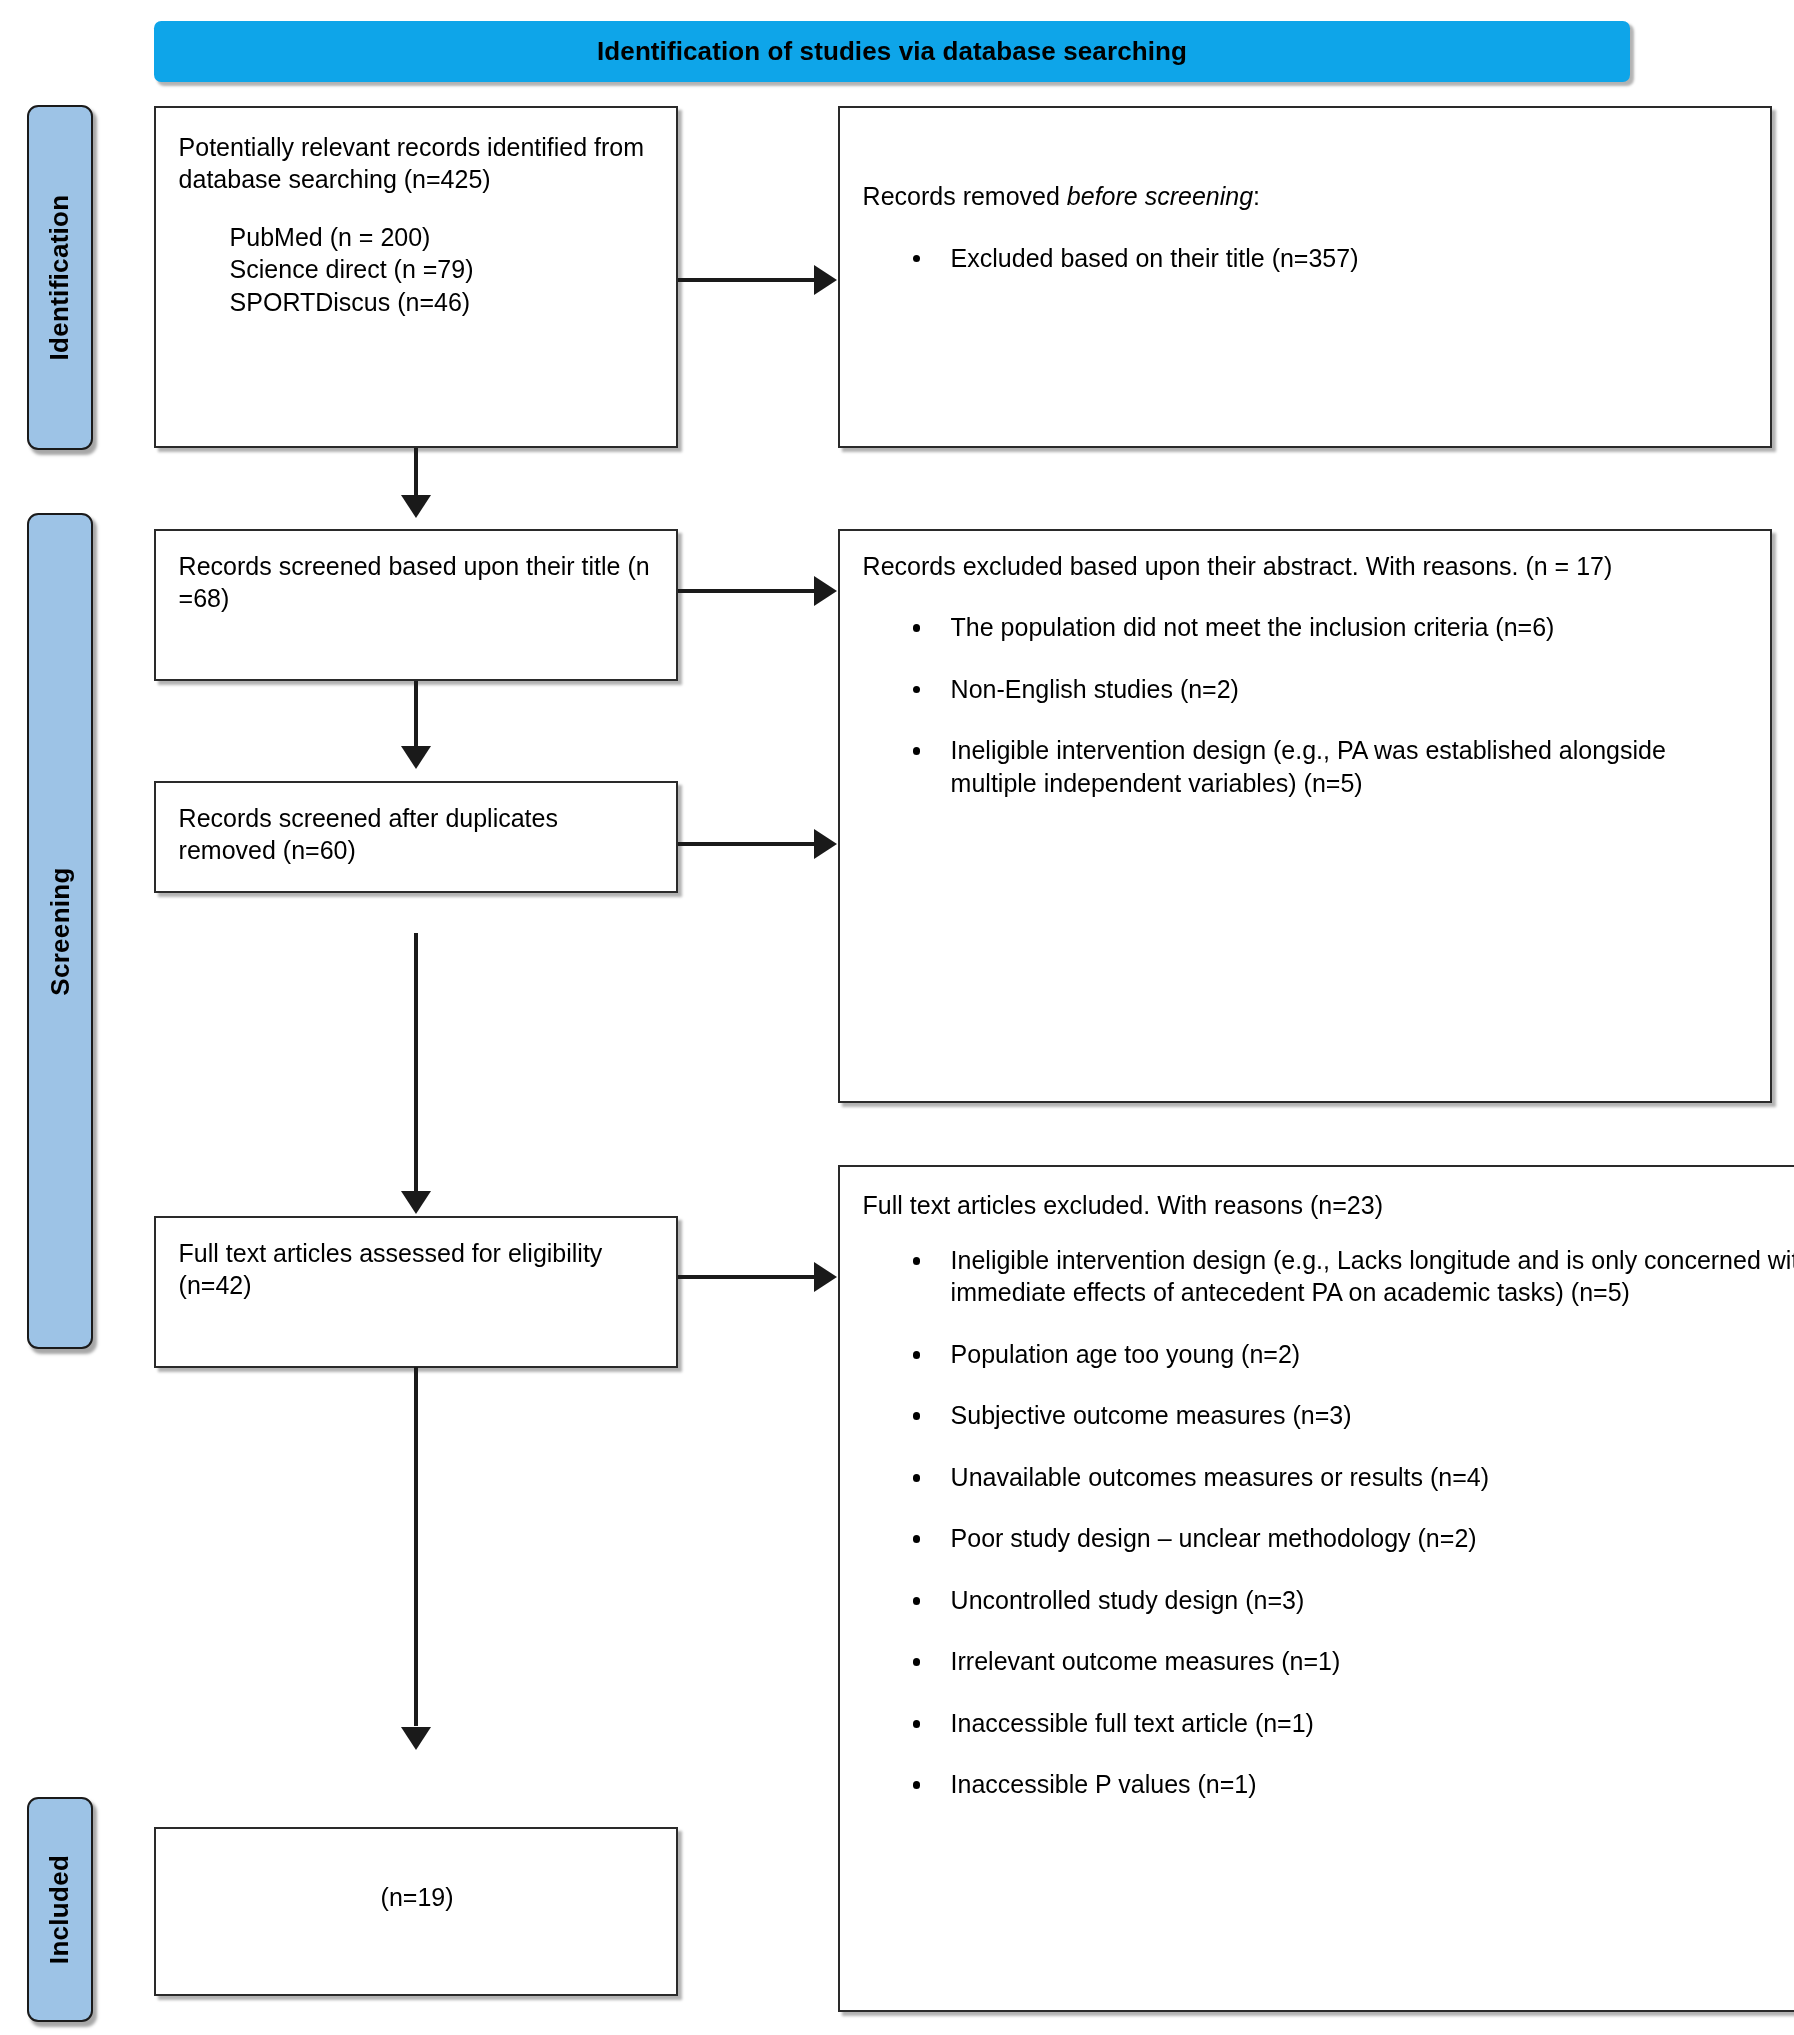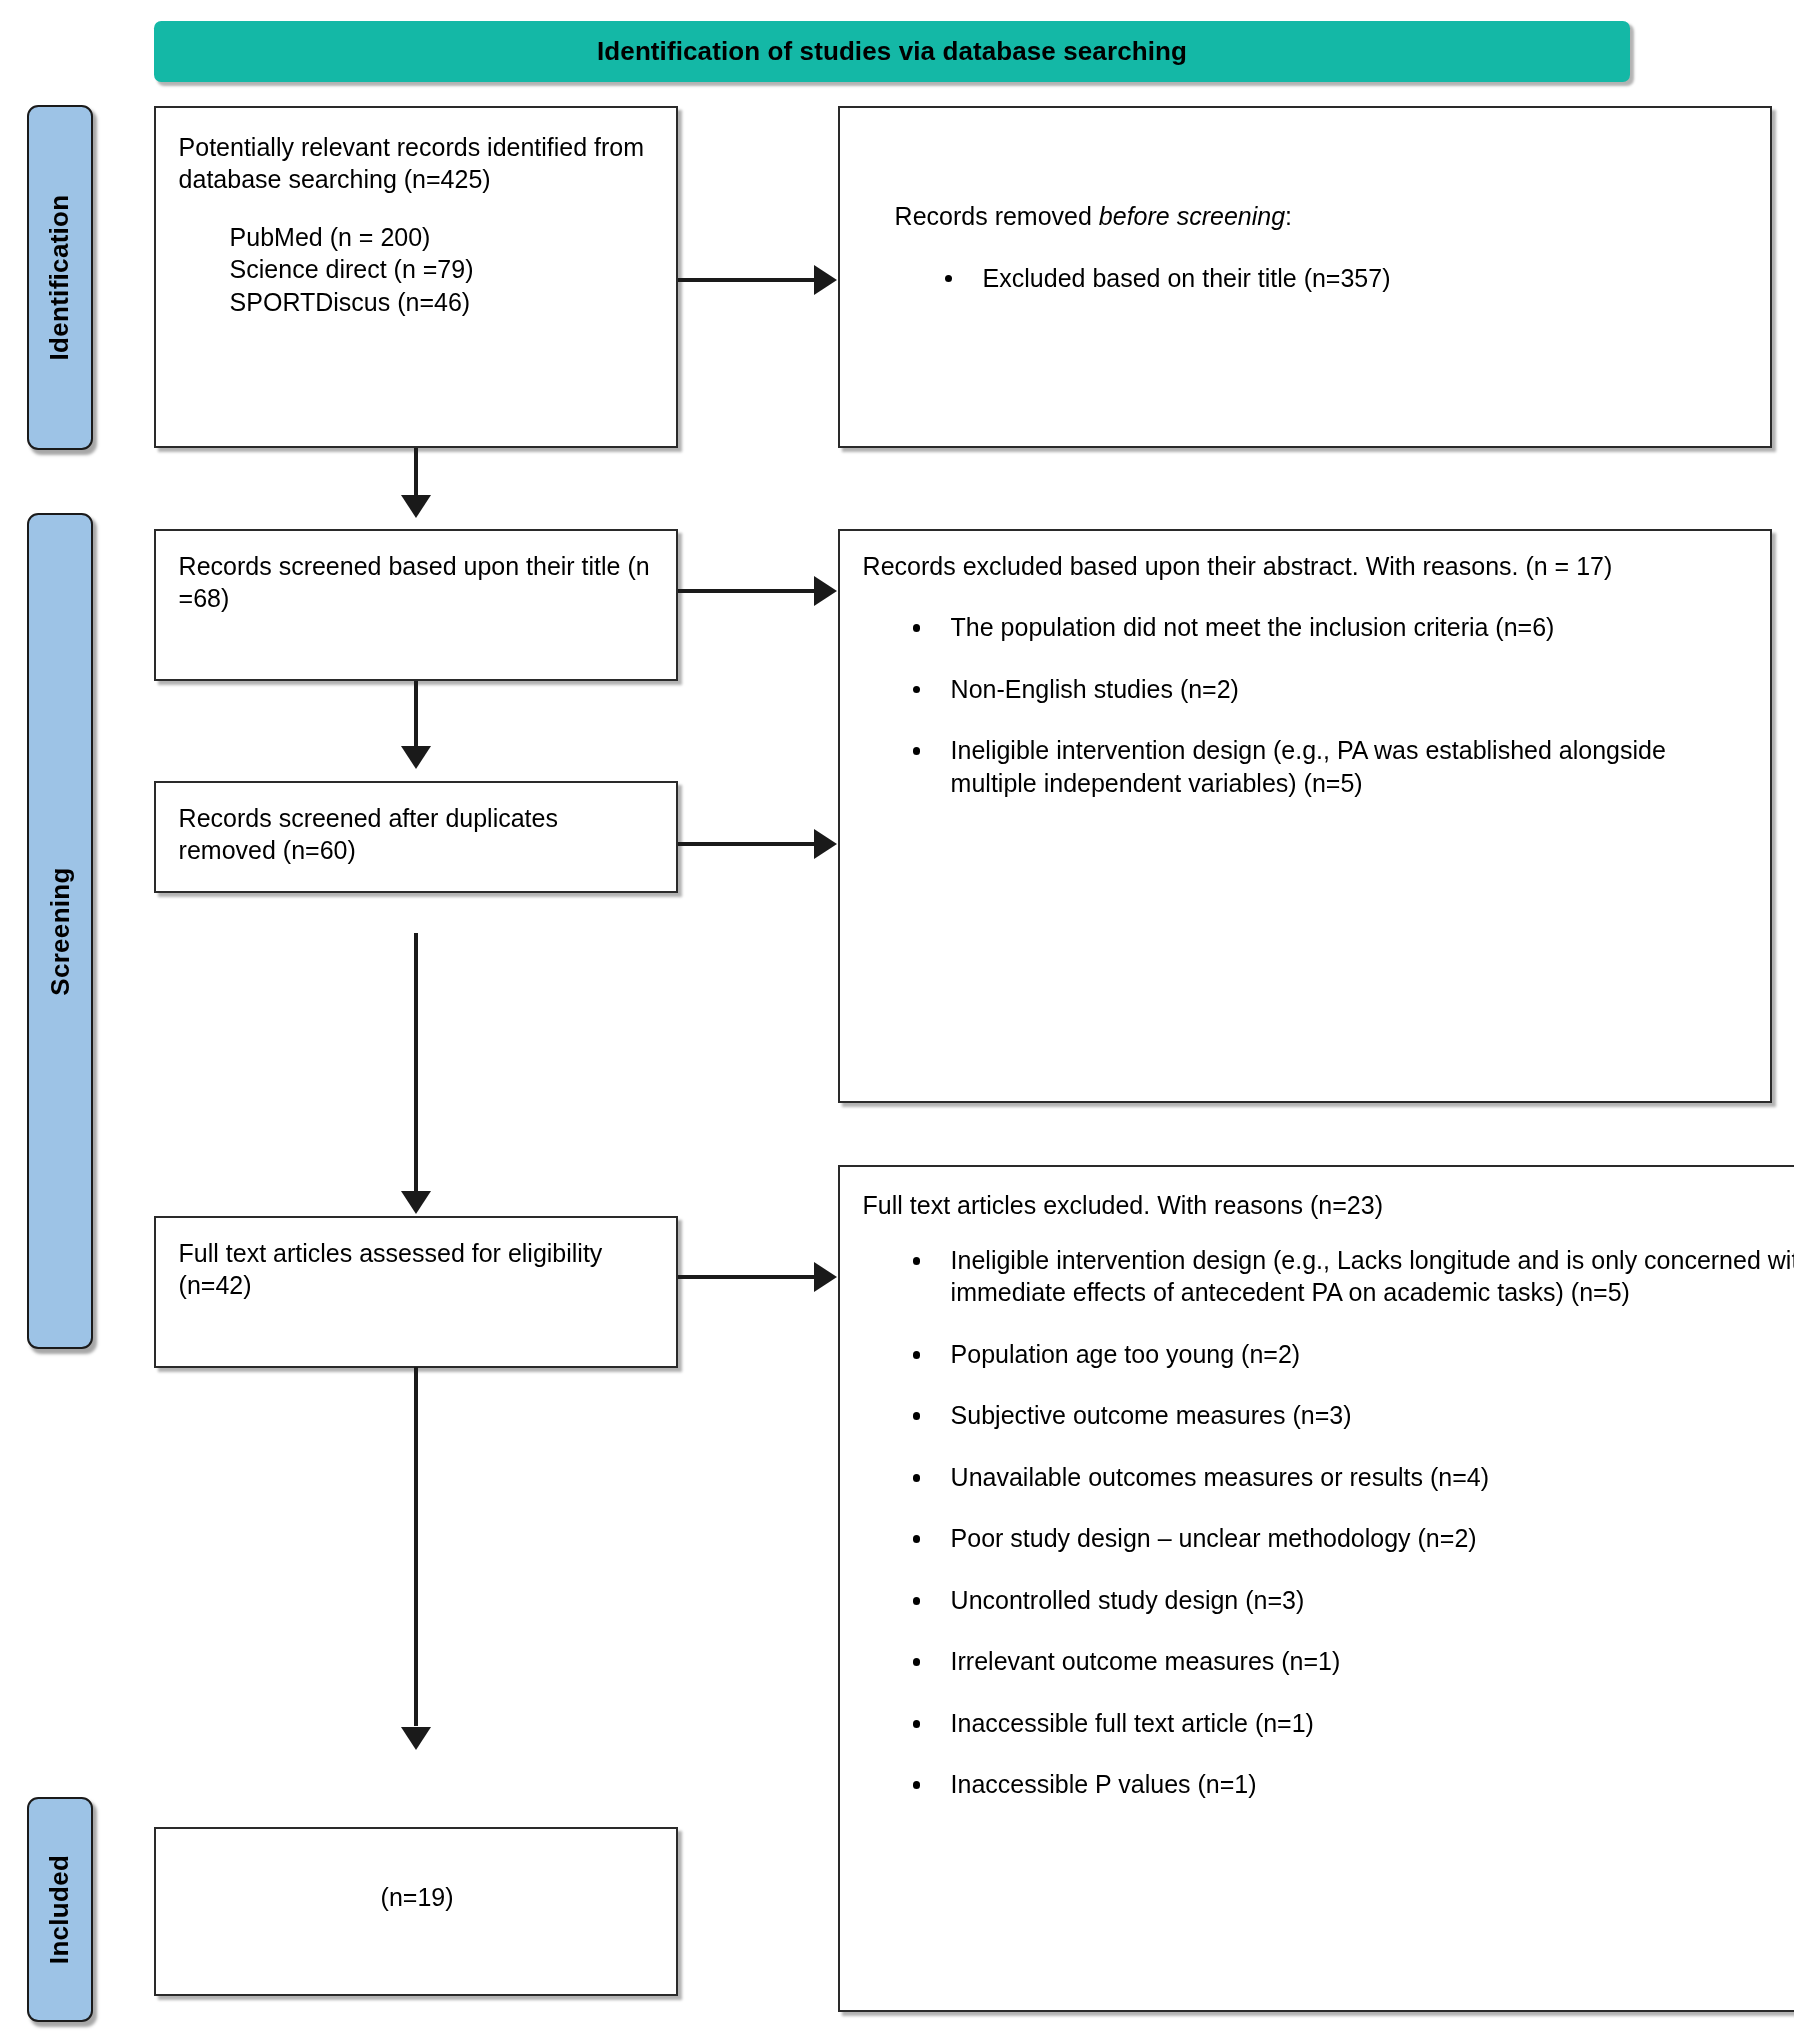--- a/index.html
+++ b/index.html
@@ -19,21 +19,21 @@
     overflow: hidden;
   }
 
   
   .banner {
     position: absolute;
     left: 154px;
     top: 20.5px;
     width: 1476px;
     height: 61px;
-    background: #14b8a6;
+    background: #0ea5e9;
     border-radius: 7.2px;
     box-shadow: 3.1px 3.6px 2.6px rgba(0,0,0,0.30);
     display: flex;
     align-items: center;
     justify-content: center;
   }
   .banner-text {
     font-size: 26px;
     font-weight: bold;
     color: #000000;
@@ -166,21 +166,21 @@
       <div>Potentially relevant records identified from database searching (n=425)</div>
       <div class="sub-list">
         <div>PubMed (n = 200)</div>
         <div>Science direct (n =79)</div>
         <div>SPORTDiscus (n=46)</div>
       </div>
     </div>
   </div>
 
   <div class="box" style="left:838px; top:106px; width:934px; height:342px;">
-    <div class="box-body" style="padding-top:92px;margin-left:32px;">
+    <div class="box-body" style="padding-top:72px;">
       <div><span>Records removed </span><em class="ital">before screening</em><span>:</span></div>
       <ul class="reasons">
         <li>Excluded based on their title (n=357)</li>
       </ul>
     </div>
   </div>
 
   <div class="hline" style="left:678px; top:278px; width:137px;"></div>
   <div class="arrow-right" style="left:814px; top:265px;"></div>
 

